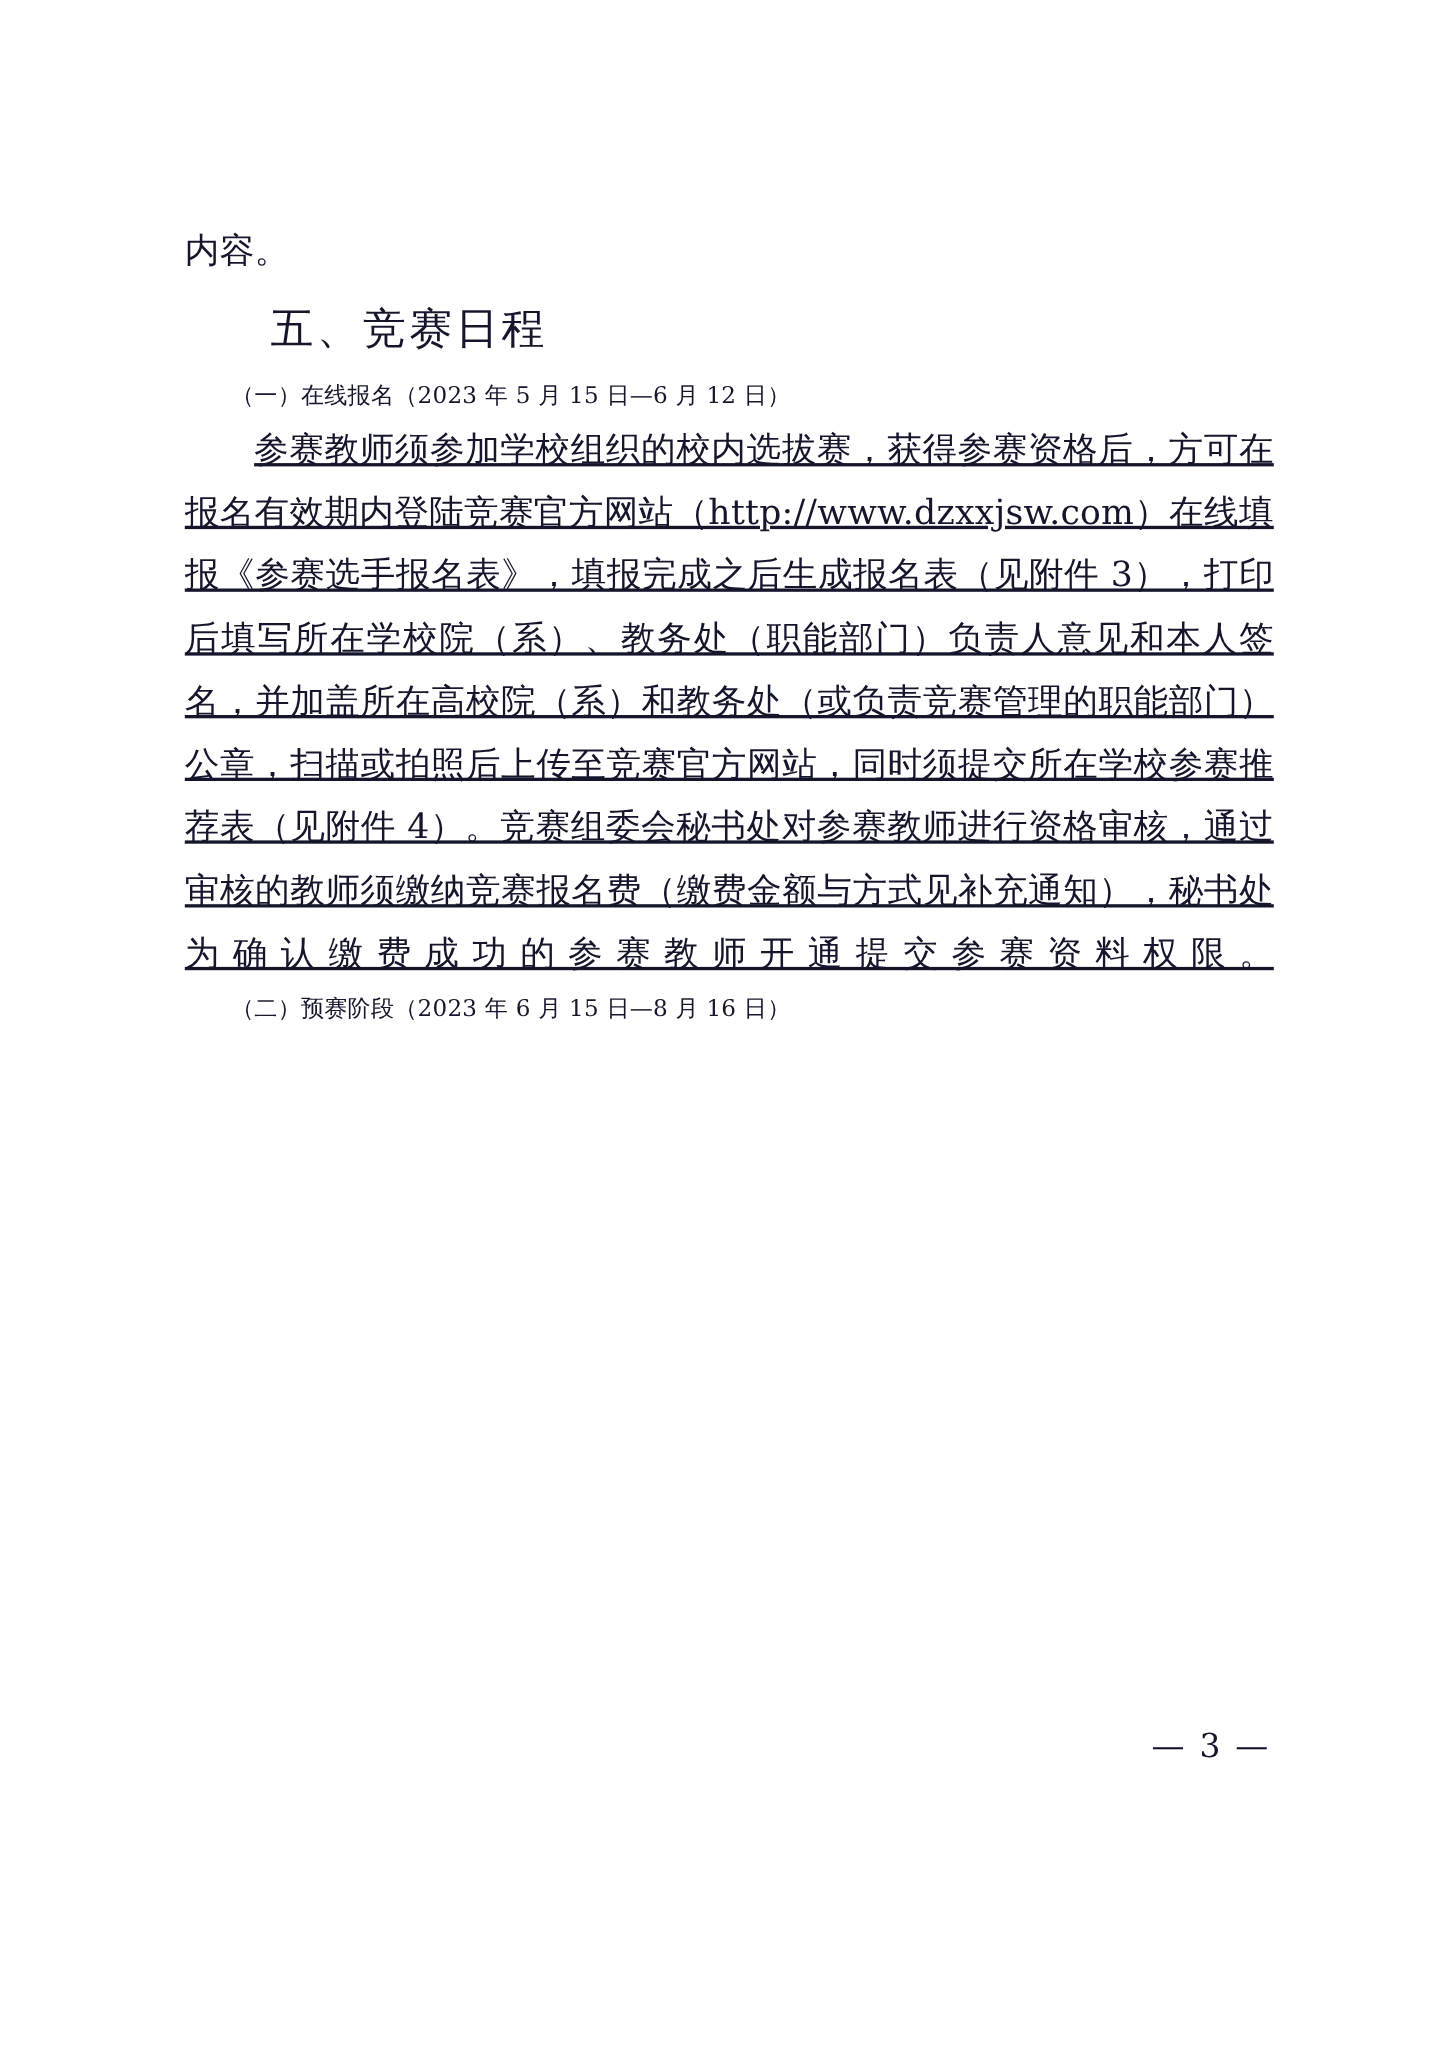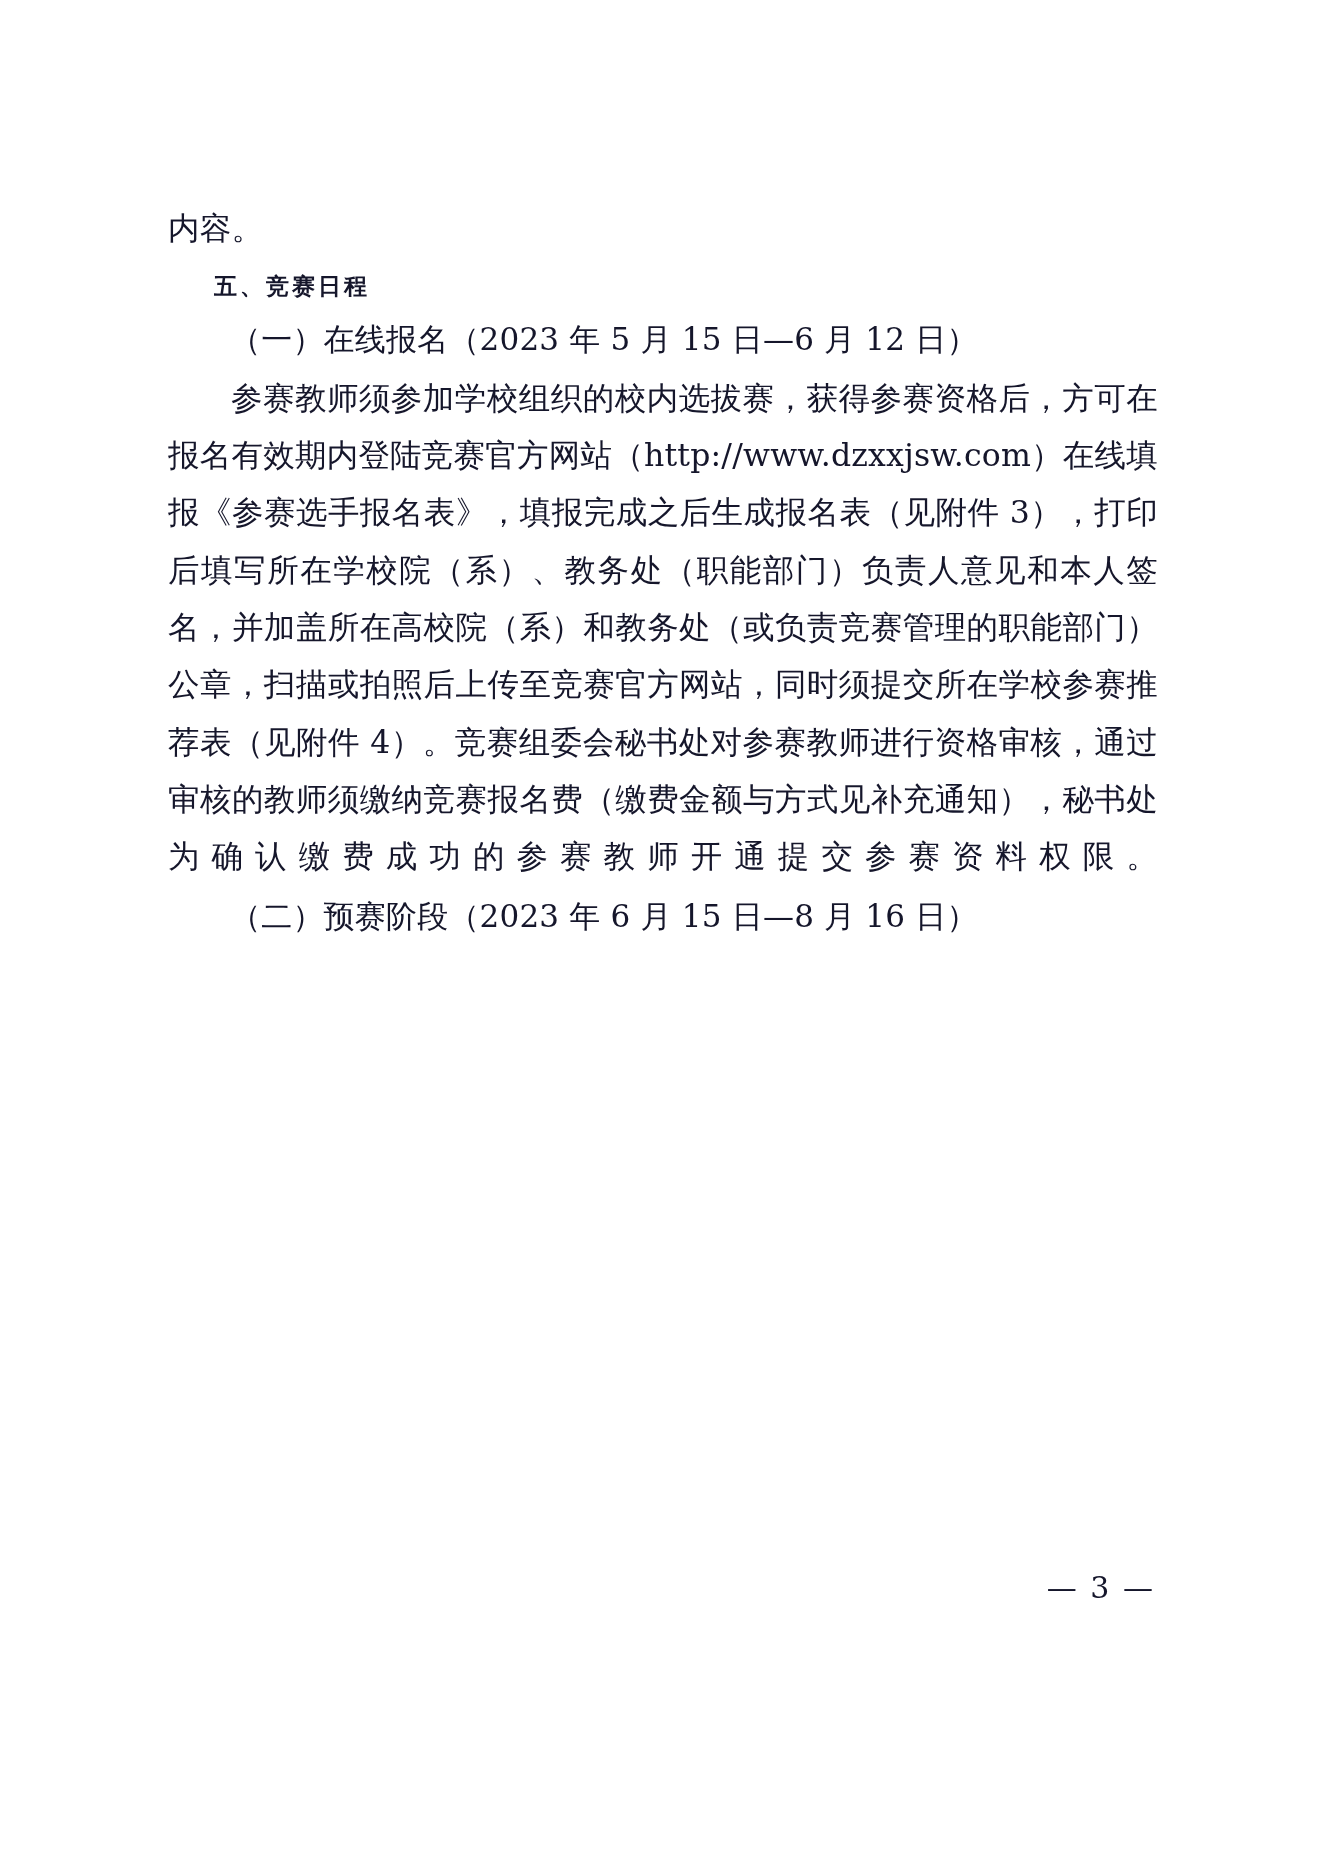--- a/index.html
+++ b/index.html
@@ -35,33 +35,34 @@
     text-align: justify;
     text-justify: inter-ideograph;
     text-align-last: left;
   }
   .para-indent {
     text-indent: 2em;
   }
   .heading {
     margin: 8px 0 4px 0;
     text-indent: 2em;
-    font-weight: 700;
+    font-weight: 400;
     letter-spacing: 3px;
-    font-size: 23px;
+    font-size: 39px;
   }
   .sub-heading {
     margin: 2px 0 2px 0;
     text-indent: 2em;
-    font-size: 31px;
+    font-size: 21px;
   }
   .block-justified {
     text-align: justify;
     text-justify: inter-ideograph;
     text-align-last: justify;
+    text-decoration: underline;
   }
   .footer {
     position: absolute;
     right: 168px;
     bottom: 86px;
     font-size: 30px;
     letter-spacing: 2px;
     color: #15162b;
   }
 </style>

